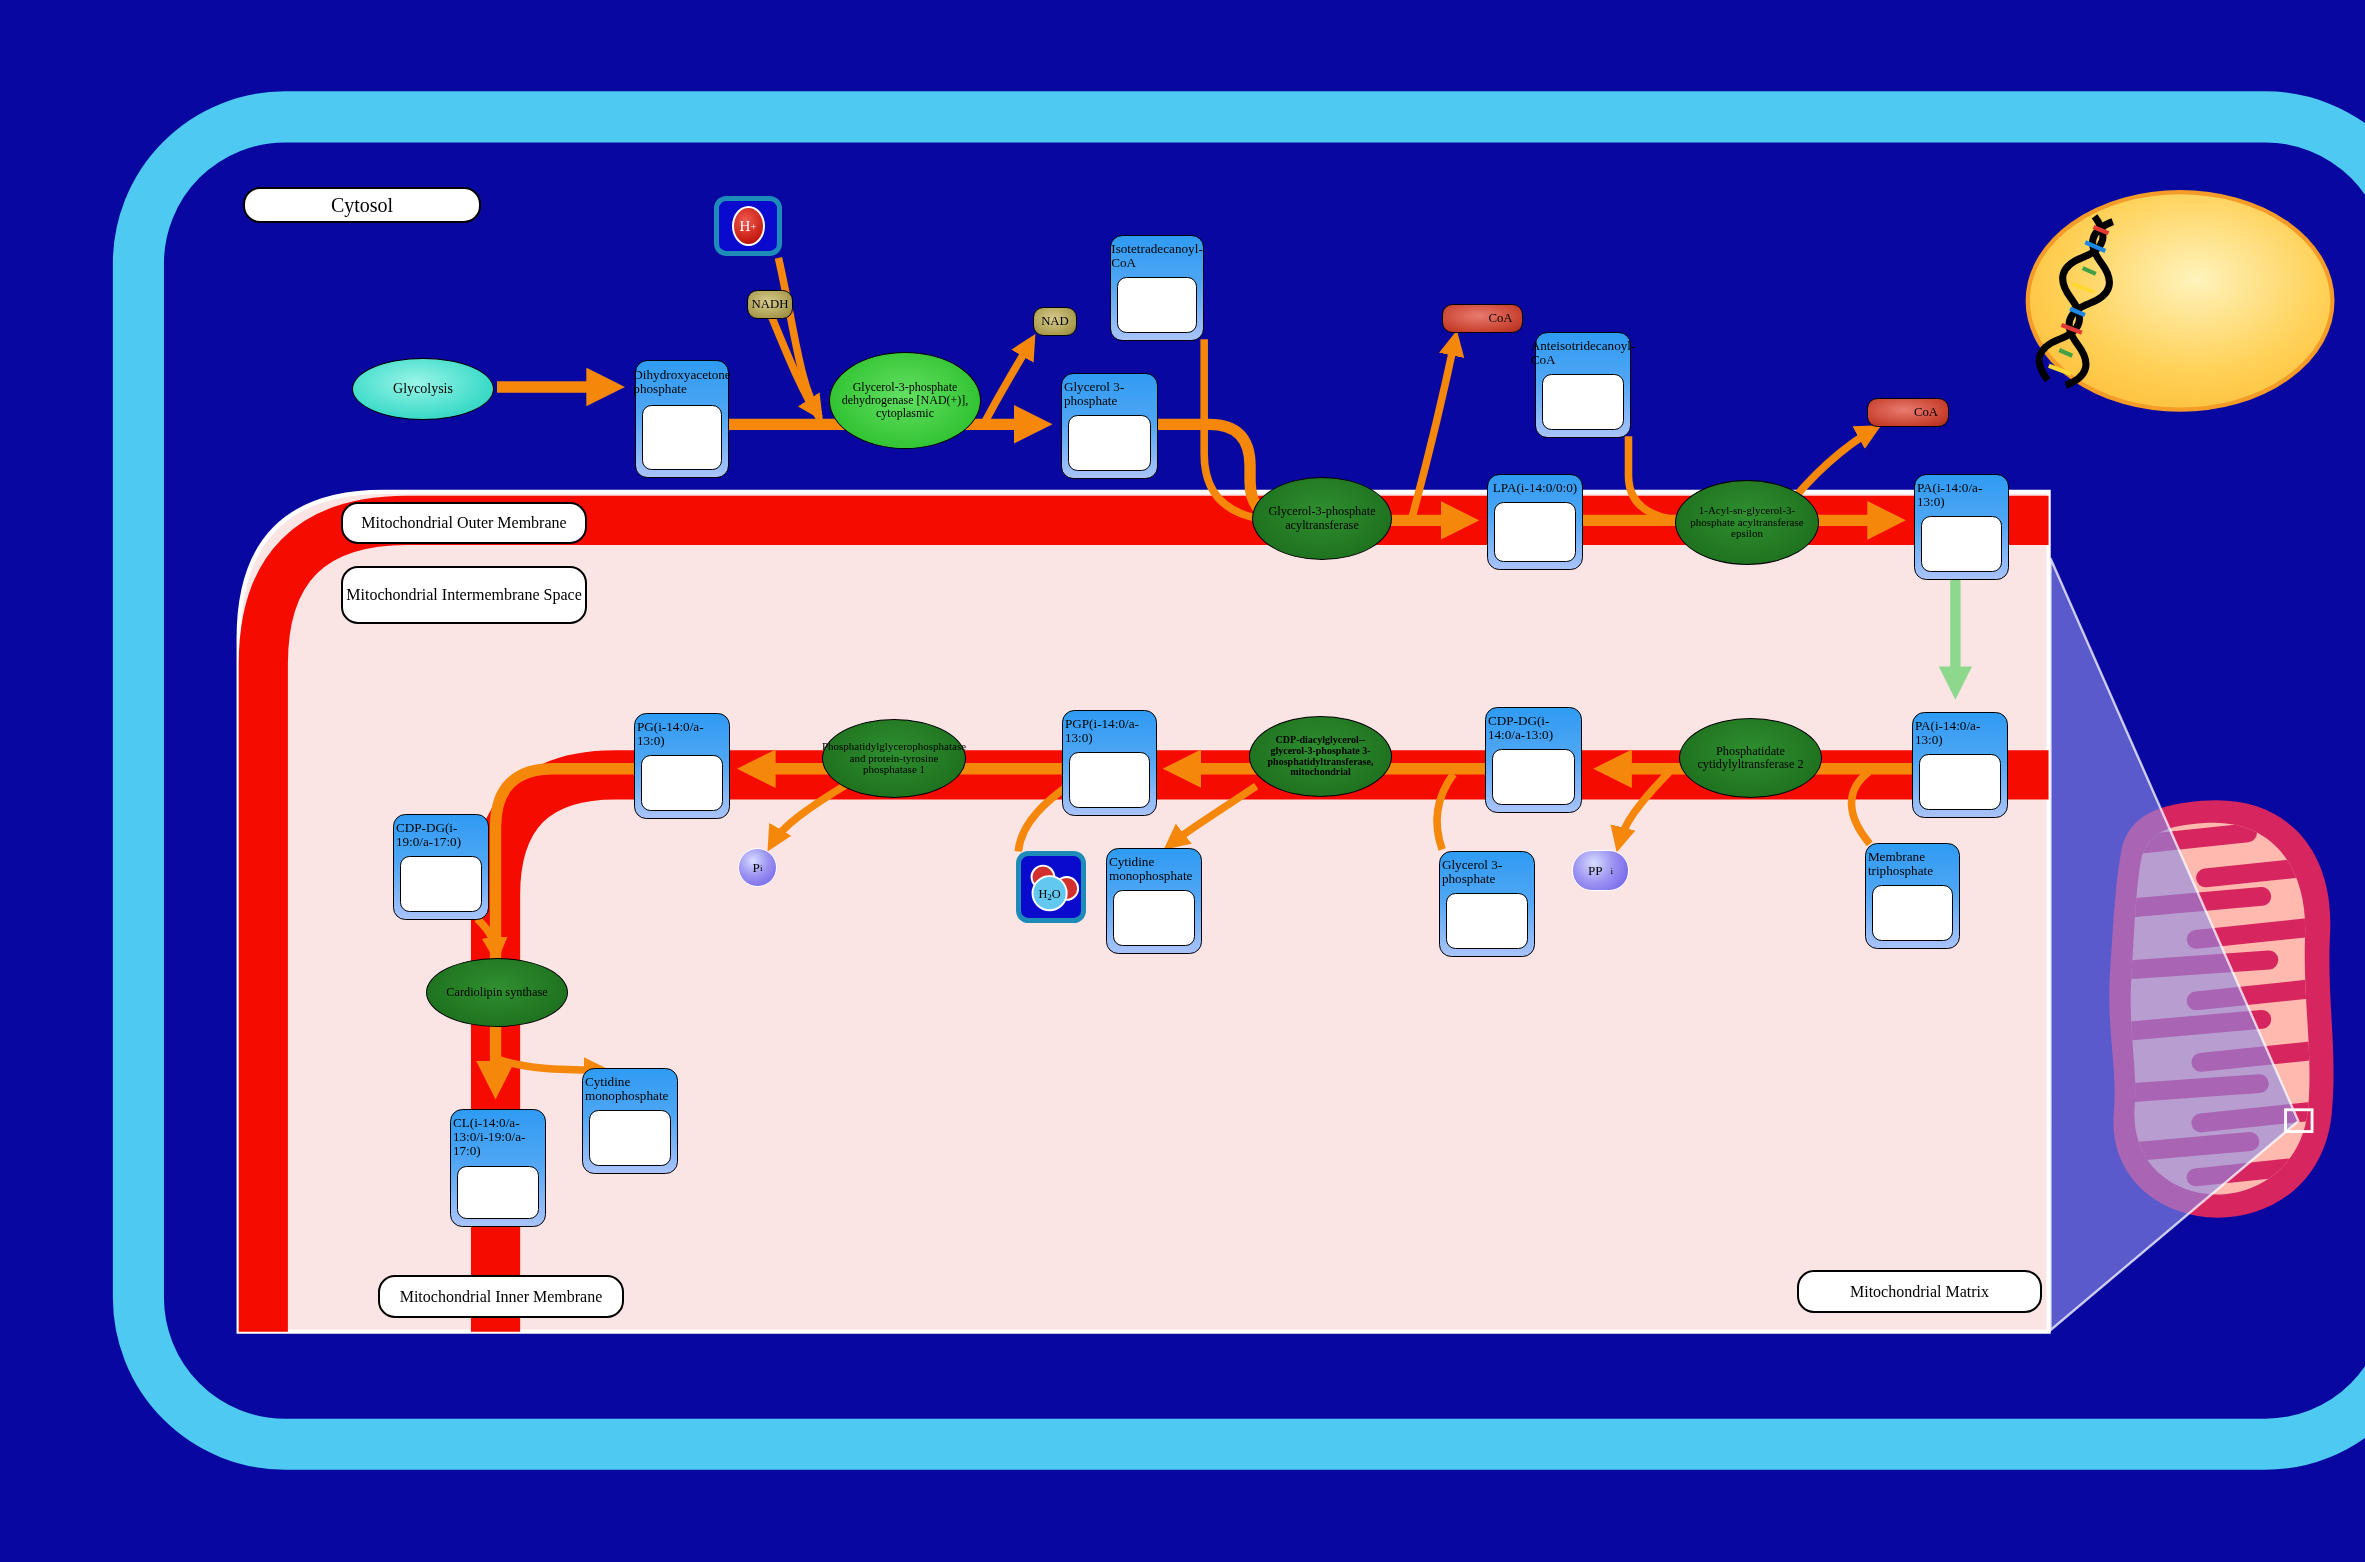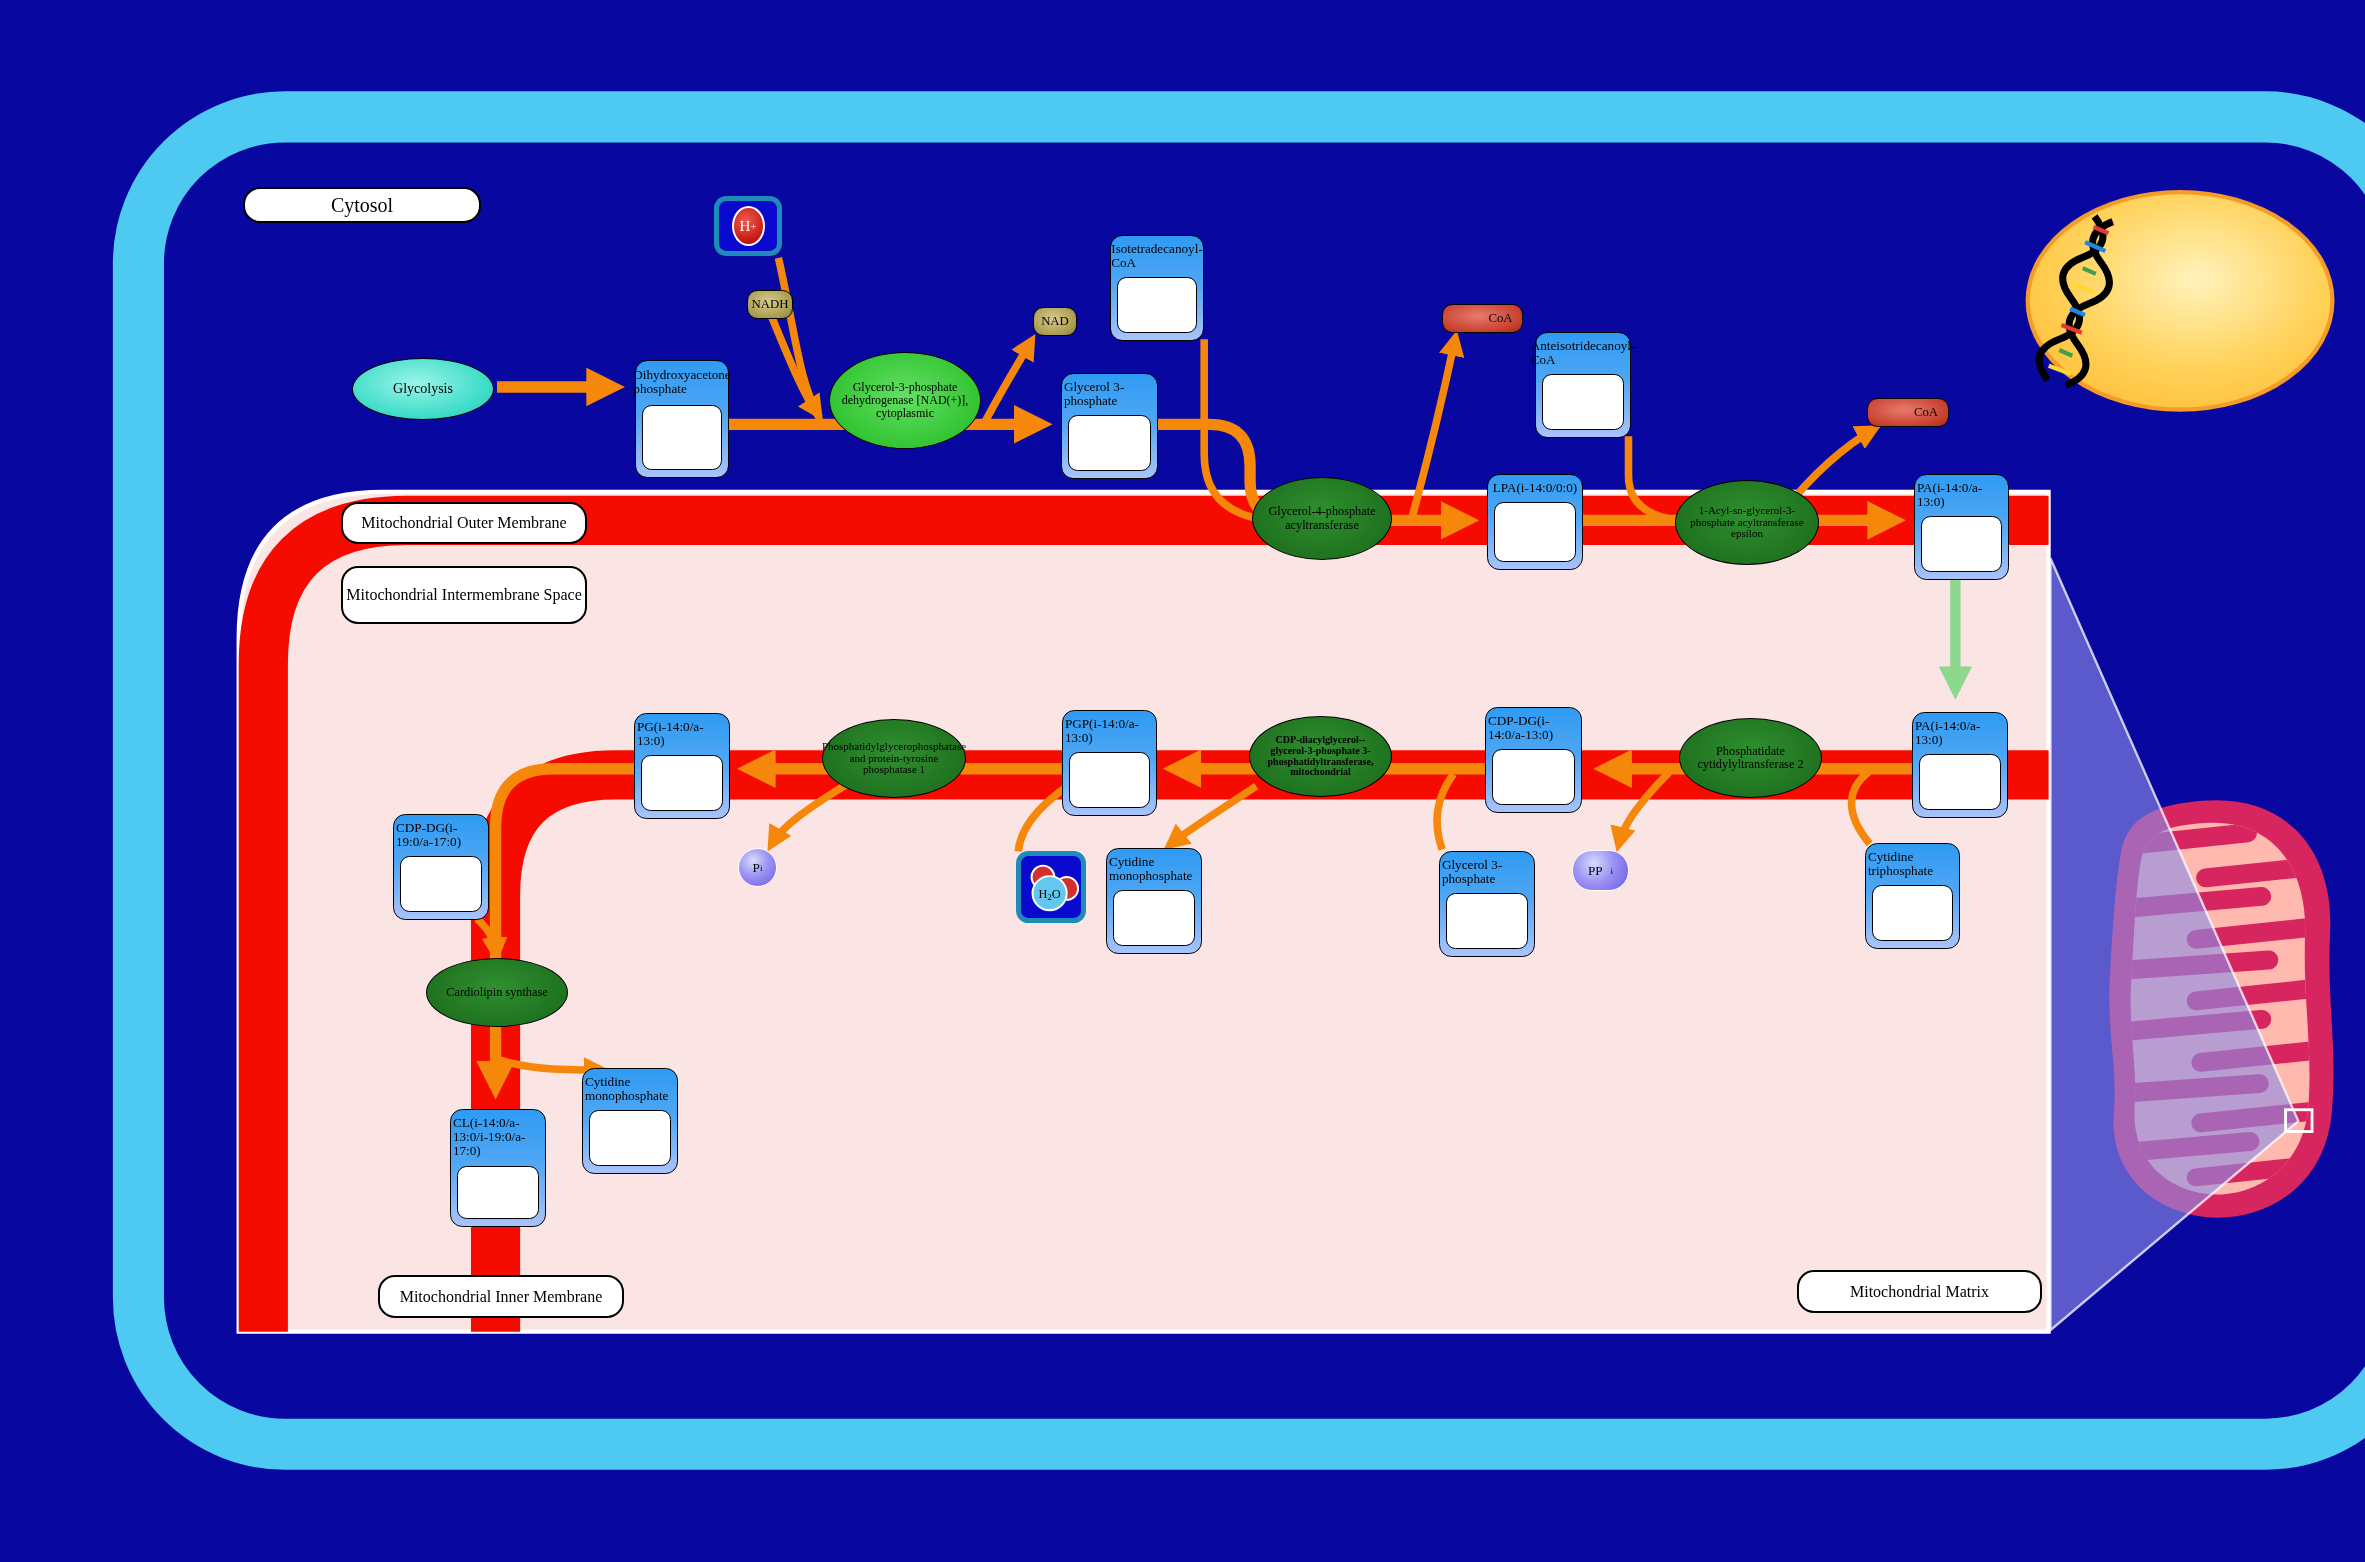--- a/index.html
+++ b/index.html
@@ -239,29 +239,29 @@
 </div>
 <div class="mbox" style="left:1106px;top:848px;width:94px;height:104px;">
   <div class="hdr" style="height:38px;">Cytidine monophosphate</div>
       <div class="bod" style="top:41px;"></div>
 </div>
 <div class="mbox" style="left:1439px;top:851px;width:94px;height:104px;">
   <div class="hdr" style="height:38px;">Glycerol 3-phosphate</div>
       <div class="bod" style="top:41px;"></div>
 </div>
 <div class="mbox" style="left:1865px;top:843px;width:93px;height:104px;">
-  <div class="hdr" style="height:38px;">Cytidine triphosphate</div>
+  <div class="hdr" style="height:38px;">Membrane triphosphate</div>
       <div class="bod" style="top:41px;"></div>
 </div>
 
 <div class="enz bright" style="left:829px;top:352px;width:152px;height:97px;font-size:12px;">
       <span>Glycerol-3-phosphate dehydrogenase [NAD(+)], cytoplasmic</span>
     </div>
 <div class="enz" style="left:1252px;top:477px;width:140px;height:83px;font-size:12.3px;">
-      <span>Glycerol-4-phosphate acyltransferase</span>
+      <span>Glycerol-3-phosphate acyltransferase</span>
     </div>
 <div class="enz" style="left:1675px;top:480px;width:144px;height:85px;font-size:11px;">
       <span>1-Acyl-sn-glycerol-3-phosphate acyltransferase epsilon</span>
     </div>
 <div class="enz" style="left:1679px;top:718px;width:143px;height:80px;font-size:12.3px;">
       <span>Phosphatidate cytidylyltransferase 2</span>
     </div>
 <div class="enz" style="left:1249px;top:716px;width:143px;height:81px;font-size:10px;font-weight:bold;">
       <span>CDP-diacylglycerol--glycerol-3-phosphate 3-phosphatidyltransferase, mitochondrial</span>
     </div>

